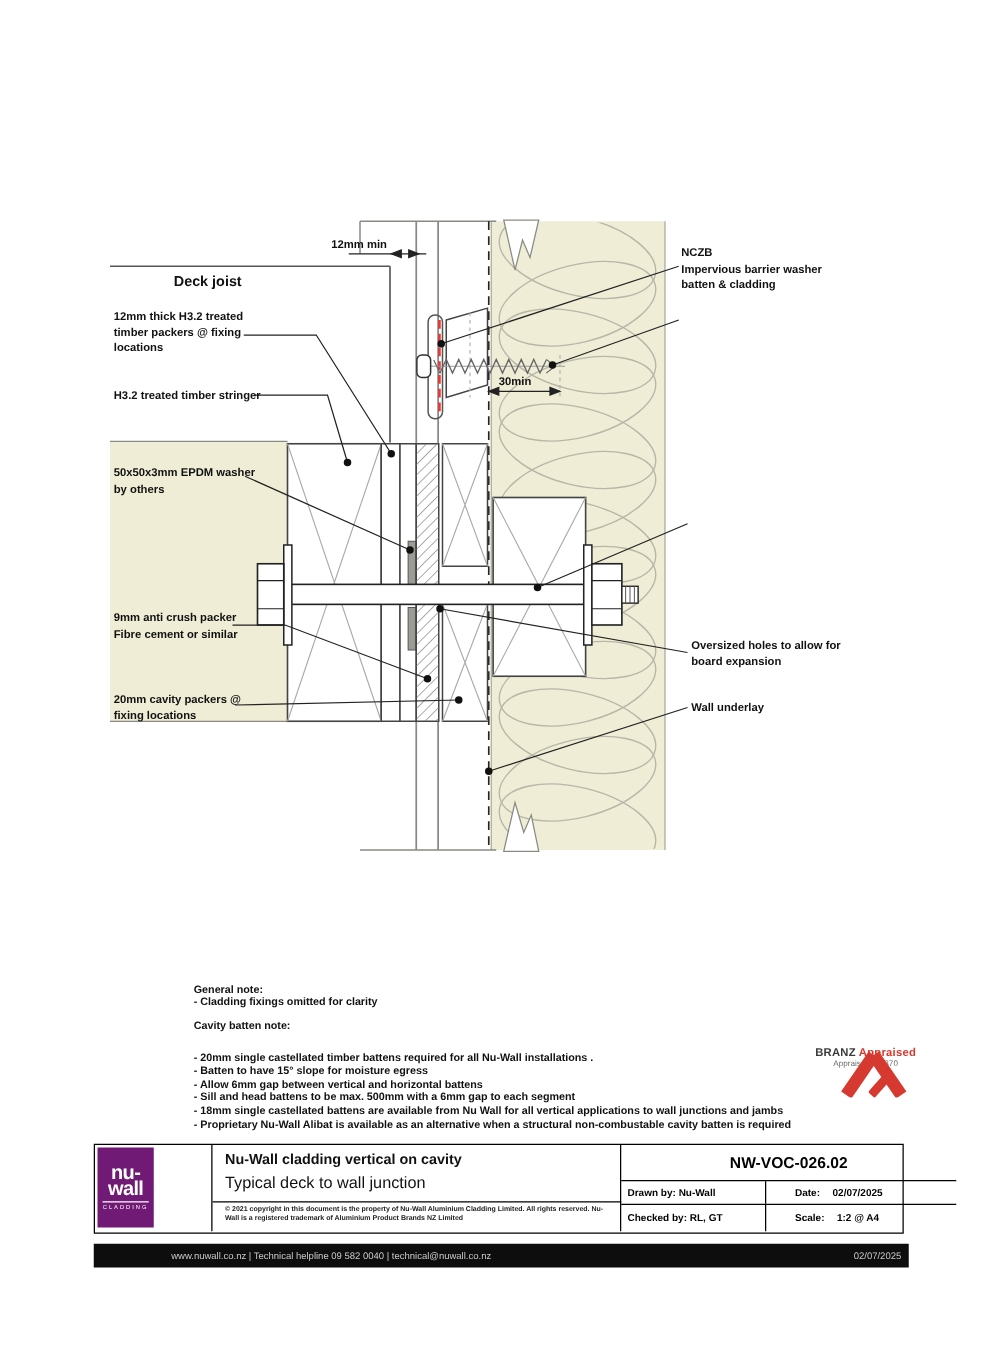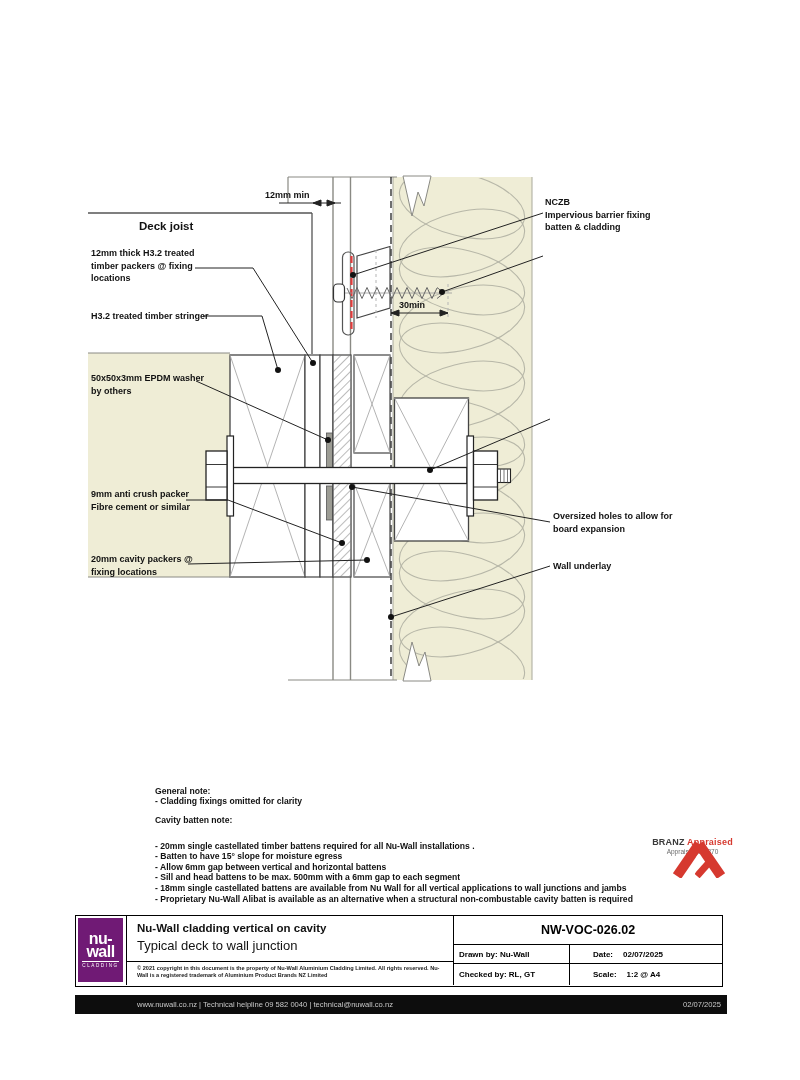--- a/index.html
+++ b/index.html
@@ -12,21 +12,21 @@
   .notes{position:absolute;left:155px;top:786px;font-size:8.6px;font-weight:700;color:#111;}
   .notes .nt{line-height:10px;}
   .notes .gap8{height:8px;}
   .notes .gap16{height:16px;}
   .notes .ni{line-height:10.6px;white-space:nowrap;}
   .branz{position:absolute;left:645px;top:836px;width:95px;text-align:center;}
   .branz .bt{font-size:9px;font-weight:700;letter-spacing:.2px;margin-top:1px;}
   .branz .bt .dark{color:#3b3b3b;} .branz .bt .red{color:#d6392f;}
   .branz .bs{font-size:6.5px;color:#6a6a6a;margin-top:1px;}
   .tb{position:absolute;left:75px;top:915px;width:648px;height:72px;border:1.6px solid #000;box-sizing:border-box;}
-  .tb .cell{position:absolute;box-sizing:border-box;}
+  .tb .cell{position:absolute;box-sizing:border-box;margin-left:43px;}
   .logo-box{position:absolute;left:2px;top:2px;width:45px;height:64px;background:#701a75;color:#fff;
             display:flex;flex-direction:column;align-items:center;justify-content:center;}
   .logo-box .l1{font-size:16px;font-weight:700;line-height:13px;letter-spacing:-0.5px;}
   .logo-box .tagline{font-size:4.6px;letter-spacing:1.6px;border-top:1px solid #fff;margin-top:3px;padding-top:1.5px;}
   .tb-main{left:50px;top:0;width:327px;height:69px;border-left:1.6px solid #000;}
   .tb-title{font-size:11.5px;font-weight:700;color:#111;padding:6px 0 0 10px;}
   .tb-title2{font-size:13px;font-weight:400;color:#111;padding:4px 0 0 10px;}
   .tb-copy{position:absolute;left:0;top:45px;width:327px;height:24px;border-top:1.4px solid #000;
            font-size:5.6px;font-weight:700;color:#222;line-height:7px;padding:3px 6px 0 10px;box-sizing:border-box;}
   .tb-right{left:377px;top:0;width:269px;height:69px;border-left:1.6px solid #000;}
@@ -186,21 +186,21 @@
     <div class="lbl" style="left:91px;top:488px;">
       <div>9mm anti crush packer</div>
         <div>Fibre cement or similar</div>
     </div>
     <div class="lbl" style="left:91px;top:553px;">
       <div>20mm cavity packers @</div>
         <div>fixing locations</div>
     </div>
     <div class="lbl" style="left:545px;top:196px;">
       <div>NCZB</div>
-        <div>Impervious barrier fixing</div>
+        <div>Impervious barrier washer</div>
         <div>batten &amp; cladding</div>
     </div>
     <div class="lbl" style="left:553px;top:510px;">
       <div>Oversized holes to allow for</div>
         <div>board expansion</div>
     </div>
     <div class="lbl" style="left:553px;top:560px;">
       <div>Wall underlay</div>
     </div>
     <div class="lbl" style="left:265px;top:189px;">

